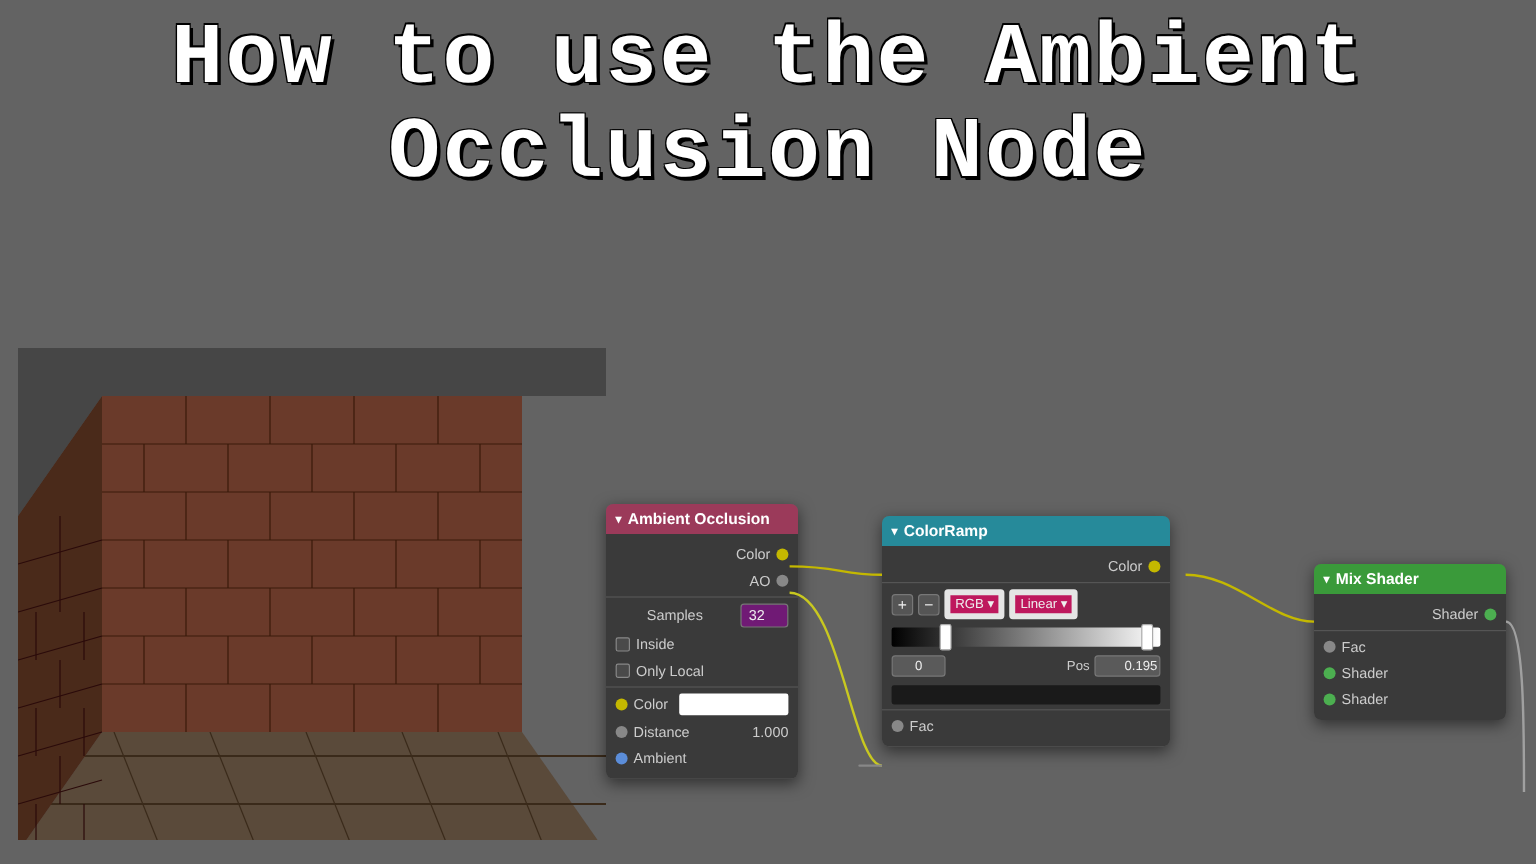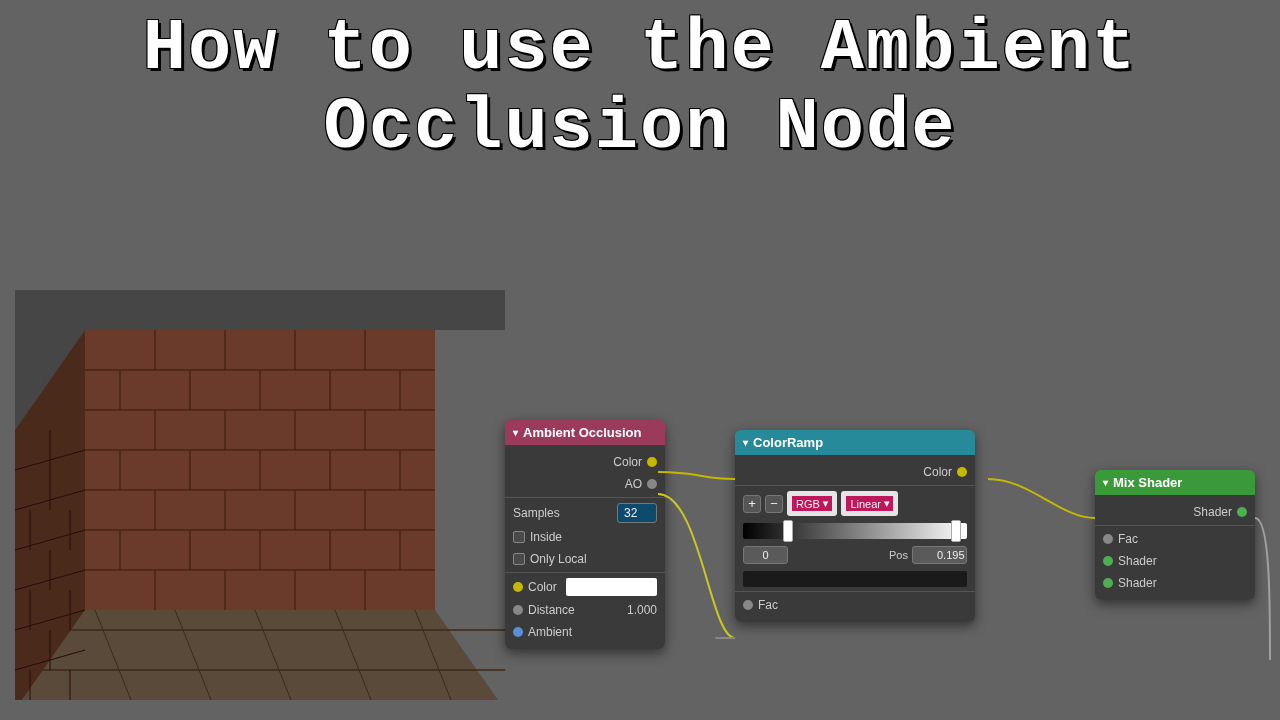--- a/index.html
+++ b/index.html
@@ -88,21 +88,21 @@
       height: 10px;
       border-radius: 50%;
       flex-shrink: 0;
     }
     .socket-yellow { background: #c4b800; }
     .socket-gray { background: #888; }
     .socket-green { background: #4caf50; }
     .socket-blue { background: #5b8dd9; }
 
     .node-field {
-      background: #0c4a6e;
+      background: #701a75;
       border: 1px solid #777;
       border-radius: 3px;
       padding: 2px 6px;
       font-size: 12px;
       color: #eee;
       display: flex;
       align-items: center;
       justify-content: space-between;
     }
 
@@ -395,21 +395,21 @@
       <div class="socket socket-yellow"></div>
     </div>
 
     <div class="node-row right-align">
       <span>AO</span>
       <div class="socket socket-gray"></div>
     </div>
     <div class="node-sep"></div>
 
     <div class="node-row">
-      <span style="flex:1;">Samples</span>
+      <span style="flex:1;margin-left:26px;">Samples</span>
       <div class="node-field" style="width:40px;">
         <span>32</span>
       </div>
     </div>
 
     <div class="node-row">
       <div class="cb-box"></div>
       <span>Inside</span>
     </div>
 

